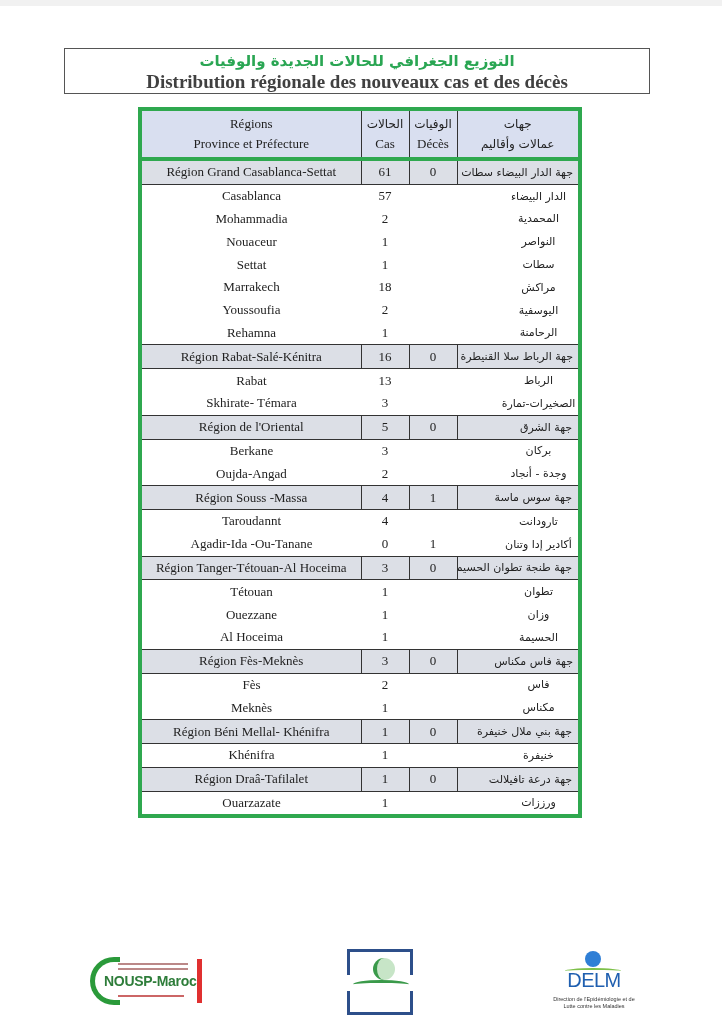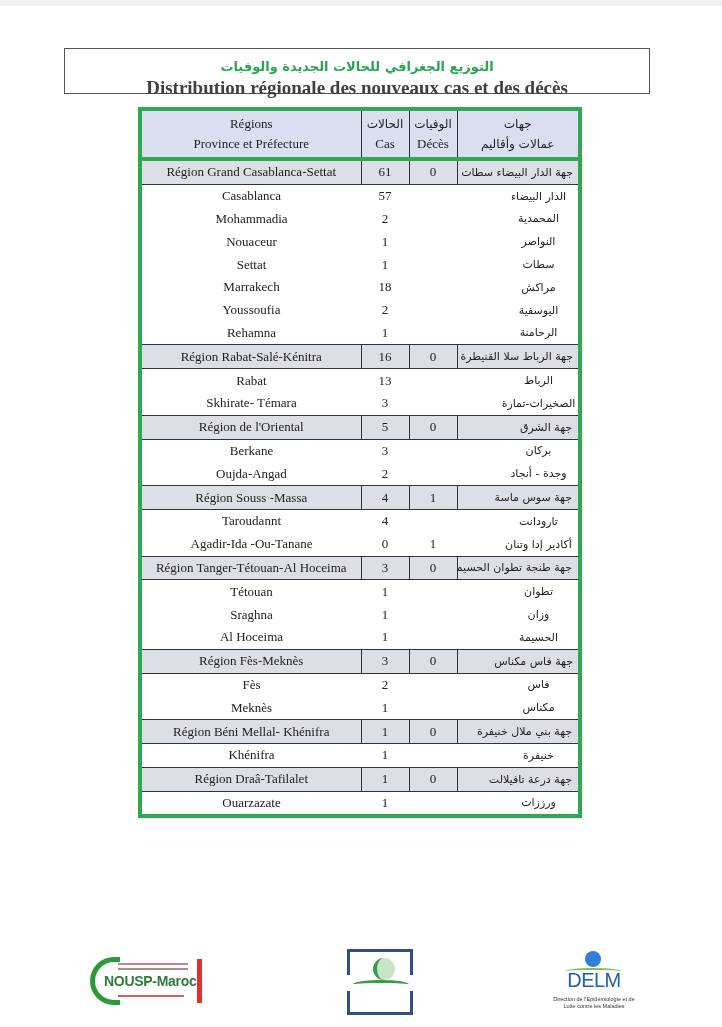--- a/index.html
+++ b/index.html
@@ -5,21 +5,21 @@
   html, body { margin:0; padding:0; }
   body {
     width:722px; height:1027px; background:#ffffff; position:relative; overflow:hidden;
     font-family: "Liberation Serif", "DejaVu Serif", serif; color:#222;
   }
   .topbar { position:absolute; left:0; top:0; width:722px; height:6px; background:#f1f1f1; }
   .title-box {
     position:absolute; left:64px; top:48px; width:586px; height:46px;
     border:1px solid #555; box-sizing:border-box; text-align:center;
   }
-  .title-ar { font-family:"DejaVu Sans", sans-serif; font-weight:bold; color:#2aa653; font-size:13px; line-height:20px; margin-top:8px; direction:rtl; }
+  .title-ar { font-family:"DejaVu Sans", sans-serif; font-weight:bold; color:#2aa653; font-size:15px; line-height:20px; margin-top:2px; direction:rtl; }
   .title-fr { font-weight:bold; color:#404040; font-size:19px; line-height:22px; }
 
   .tbl-wrap {
     position:absolute; left:138px; top:107px; width:444px;
     border:4px solid #2fa84f; box-sizing:border-box; background:#fff;
   }
   table { border-collapse:collapse; width:100%; table-layout:fixed; }
   col.c1 { width:219px; } col.c2 { width:48px; } col.c3 { width:48px; } col.c4 { width:121px; }
   th {
     background:#d9dff0; font-weight:normal; font-size:13px; line-height:20px; padding:3px 2px;
@@ -199,21 +199,21 @@
           <td class="c-dec">0</td>
           <td class="ar">جهة طنجة تطوان الحسيمة</td>
         </tr>
         <tr class="sub">
           <td>Tétouan</td>
           <td>1</td>
           <td></td>
           <td class="ar">تطوان</td>
         </tr>
         <tr class="sub">
-          <td>Sraghna</td>
+          <td>Ouezzane</td>
           <td>1</td>
           <td></td>
           <td class="ar">وزان</td>
         </tr>
         <tr class="sub">
           <td>Al Hoceima</td>
           <td>1</td>
           <td></td>
           <td class="ar">الحسيمة</td>
         </tr>

